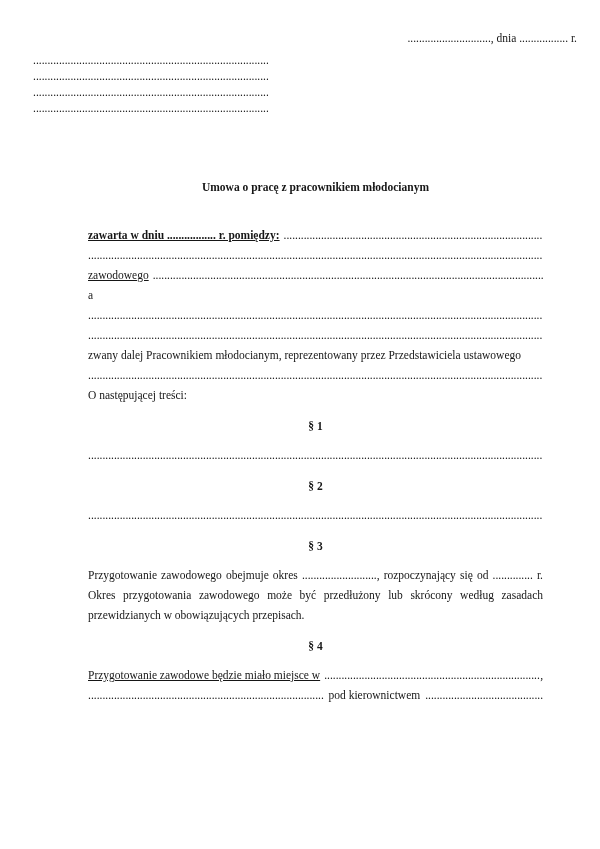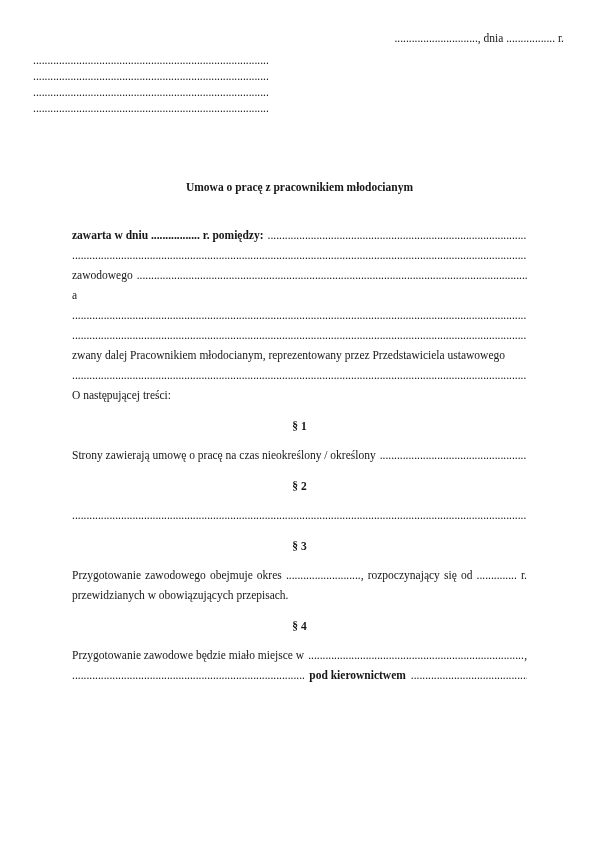--- a/index.html
+++ b/index.html
@@ -10,61 +10,61 @@
     margin: 0 auto;
     background: #ffffff;
     color: #161616;
     font-family: "Liberation Serif", "DejaVu Serif", serif;
     font-size: 11.5px;
     overflow: hidden;
   }
   .date-line {
     position: absolute;
     top: 31px;
-    right: 36px;
+    right: 23px;
     line-height: 14px;
     white-space: nowrap;
   }
   .stamp {
     position: absolute;
     top: 52px;
     left: 33px;
     width: 235px;
     text-align: center;
     line-height: 16px;
   }
   .dotline {
     overflow: hidden;
     white-space: nowrap;
     height: 16px;
     text-align: left;
   }
   .content {
     position: absolute;
     top: 180px;
-    left: 72px;
+    left: 88px;
     width: 455px;
     line-height: 20px;
   }
   .doc-title {
     text-align: center;
     font-weight: bold;
     line-height: 15px;
   }
   .intro { margin-top: 30px; }
   .line { display: flex; line-height: 20px; }
   .fill {
     flex: 1 1 0;
     min-width: 0;
     overflow: hidden;
     white-space: nowrap;
   }
   .f2 { flex-grow: 2; }
-  .lbl { white-space: nowrap; padding-right: 4px; }
-  .lbl-mid { white-space: nowrap; padding: 0 5px; font-weight: bold; }
+  .lbl { white-space: nowrap; padding-right: 4px; text-decoration: underline; }
+  .lbl-mid { white-space: nowrap; padding: 0 5px; }
   .bold { font-weight: bold; }
   .closing { margin-top: 0; line-height: 20px; }
   .sect-head {
     text-align: center;
     font-weight: bold;
     margin-top: 11px;
     line-height: 20px;
   }
   .para { margin-top: 9px; line-height: 20px; }
   .just-line {
@@ -118,34 +118,34 @@
       </div>
       <div class="line">
         <span class="fill">........................................................................................................................................................................................................</span>
       </div>
     </div>
 
     <div class="closing">O następującej treści:</div>
 
     <div class="sect-head">§ 1</div>
     <div class="para line">
-      <span class="lbl">Strony zawierają umowę o pracę na czas nieokreślony / określony</span>
         <span class="fill">........................................................................................................................................................................................................</span>
     </div>
 
     <div class="sect-head">§ 2</div>
     <div class="para">
       <div class="line">
         <span class="fill">........................................................................................................................................................................................................</span>
       </div>
     </div>
 
     <div class="sect-head">§ 3</div>
     <div class="para">
       <div class="just-line">Przygotowanie zawodowego obejmuje okres .........................., rozpoczynający się od .............. r.</div>
+      <div class="just-line">Okres przygotowania zawodowego może być przedłużony lub skrócony według zasadach</div>
       <div class="plain-line">przewidzianych w obowiązujących przepisach.</div>
     </div>
 
     <div class="sect-head">§ 4</div>
     <div class="para">
       <div class="line">
         <span class="lbl">Przygotowanie zawodowe będzie miało miejsce w</span>
           <span class="fill">........................................................................................................................................................................................................</span>
           <span>,</span>
       </div>

